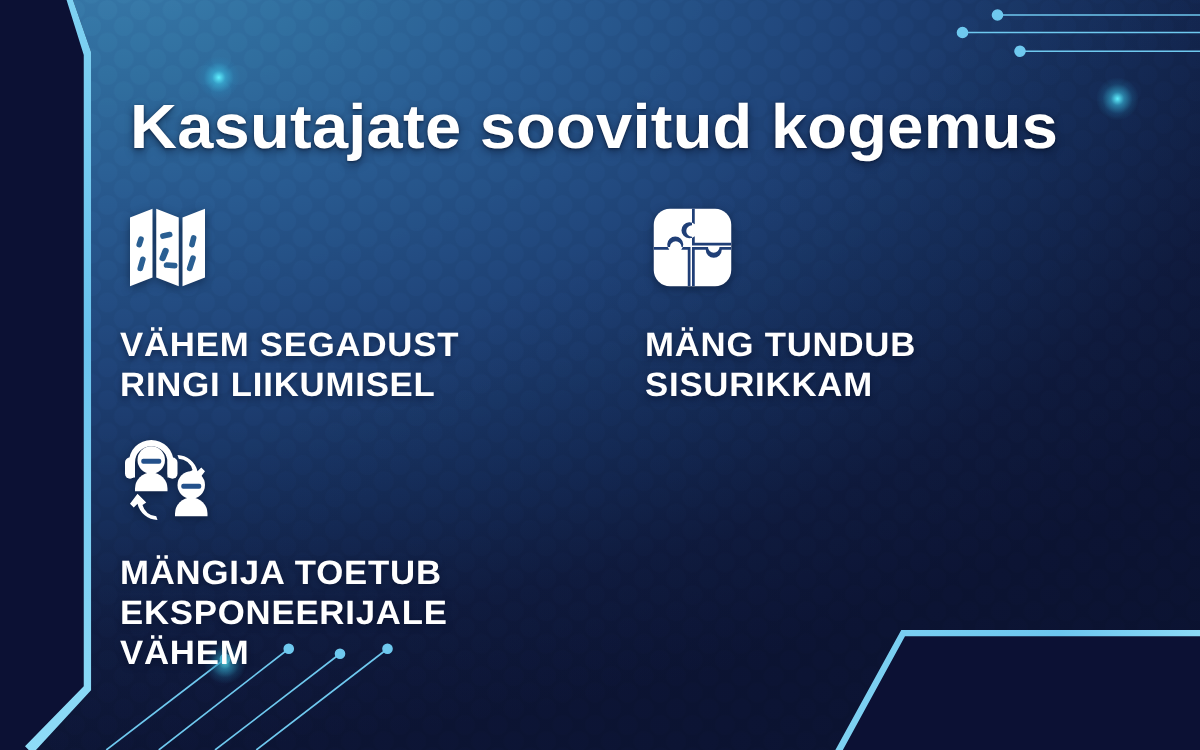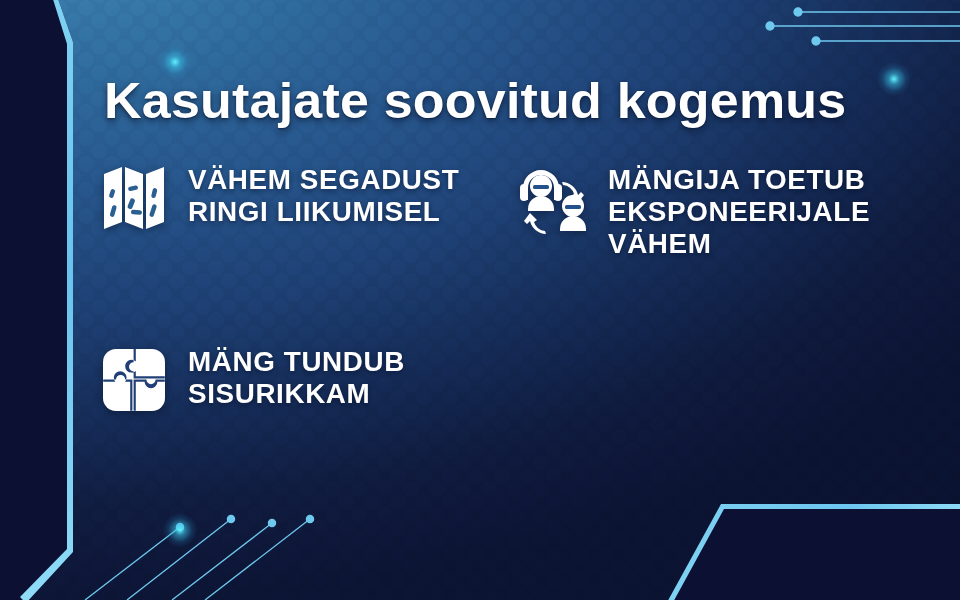--- a/index.html
+++ b/index.html
@@ -121,20 +121,21 @@
     top: 158px;
     width: 816px;
     display: grid;
     grid-template-columns: 420px 396px;
     grid-template-rows: 182px auto;
   }
   .item {
     display: flex;
     align-items: flex-start;
     gap: 16px;
+    flex-direction: column;
   }
   .item-icon {
     flex: 0 0 auto;
     width: 76px;
     height: 80px;
     display: flex;
     align-items: center;
     justify-content: center;
     filter: drop-shadow(0 2px 4px rgba(3,10,30,0.45));
   }
@@ -215,20 +216,35 @@
               <rect x="28" y="36" width="5" height="11" rx="2.2" transform="rotate(22 30 41)"></rect>
               <rect x="30" y="48" width="11" height="4.5" rx="2.2" transform="rotate(4 35 50)"></rect>
               <rect x="51" y="26" width="4.5" height="10" rx="2.2" transform="rotate(14 53 31)"></rect>
               <rect x="50" y="42" width="4.5" height="13" rx="2.2" transform="rotate(18 52 48)"></rect>
             </g>
           </svg>
         </span>
         <div class="item-text">VÄHEM SEGADUST RINGI LIIKUMISEL</div>
       </div>
 
+      <div class="item item-b">
+        <span class="item-icon">
+          <svg width="64" height="64" viewBox="0 0 64 64">
+            <rect x="1" y="1" width="62" height="62" rx="13" fill="#ffffff"></rect>
+            <g fill="#203f77">
+              <path d="M30 1 L30 14 a5.5 5.5 0 1 1 0 9.5 L30 30 L1 30 L1 23.5 a5.5 5.5 0 1 0 0-9.5 L1 1 Z" fill="none"></path>
+              <path d="M31.6 1 v13.2 a4.6 4.6 0 1 0 0 9.2 V30.4 H62.8 v-2.2 H33.8 v-5.2 a6.4 6.4 0 1 1 0-9.6 V1 Z"></path>
+              <path d="M1.2 31.6 H14 a4.6 4.6 0 1 1 9.2 0 H30.4 V62.8 h-2.2 V33.8 h-5.2 a6.4 6.4 0 1 0-9.6 0 H1.2 Z"></path>
+              <path d="M31.6 31.6 H44.4 a4.6 4.6 0 1 0 9.2 0 H62.8 v2.2 H55.4 a6.4 6.4 0 1 1-12.8 0 H33.8 V62.8 h-2.2 Z"></path>
+            </g>
+          </svg>
+        </span>
+        <div class="item-text">MÄNG TUNDUB SISURIKKAM</div>
+      </div>
+
       <div class="item item-a">
         <span class="item-icon">
           <svg width="74" height="72" viewBox="0 0 74 72">
             <g fill="#ffffff">
               <path d="M6 26 a18 18 0 0 1 36 0 v8 a4 4 0 0 1-4 4 h-1 v-12 a13 13 0 0 0-26 0 v12 h-1 a4 4 0 0 1-4-4 Z"></path>
               <rect x="3" y="22" width="8" height="17" rx="4"></rect>
               <rect x="37" y="22" width="8" height="17" rx="4"></rect>
               <path d="M34 40 a8 8 0 0 1 6 7 v2 H8 v-2 a8 8 0 0 1 6-7 Z" opacity="0"></path>
               <circle cx="24" cy="24" r="11"></circle>
               <path d="M11 47 a13 13 0 0 1 26 0 v2 H11 Z"></path>
@@ -237,31 +253,16 @@
               <path d="M43 67 a13 13 0 0 1 26 0 v2 H43 Z"></path>
               <rect x="48" y="43" width="16" height="4" rx="1.6" fill="#24518b"></rect>
               <path d="M45 20 a17 17 0 0 1 16 13 l3-3 3 3 -6 8 -7 -7 3 -2 a12 12 0 0 0-11-9 Z"></path>
               <path d="M29 72 a17 17 0 0 1-16-13 l-3 3 -3 -3 6 -8 7 7 -3 2 a12 12 0 0 0 11 9 Z"></path>
             </g>
           </svg>
         </span>
         <div class="item-text">MÄNGIJA TOETUB EKSPONEERIJALE VÄHEM</div>
       </div>
 
-      <div class="item item-b">
-        <span class="item-icon">
-          <svg width="64" height="64" viewBox="0 0 64 64">
-            <rect x="1" y="1" width="62" height="62" rx="13" fill="#ffffff"></rect>
-            <g fill="#203f77">
-              <path d="M30 1 L30 14 a5.5 5.5 0 1 1 0 9.5 L30 30 L1 30 L1 23.5 a5.5 5.5 0 1 0 0-9.5 L1 1 Z" fill="none"></path>
-              <path d="M31.6 1 v13.2 a4.6 4.6 0 1 0 0 9.2 V30.4 H62.8 v-2.2 H33.8 v-5.2 a6.4 6.4 0 1 1 0-9.6 V1 Z"></path>
-              <path d="M1.2 31.6 H14 a4.6 4.6 0 1 1 9.2 0 H30.4 V62.8 h-2.2 V33.8 h-5.2 a6.4 6.4 0 1 0-9.6 0 H1.2 Z"></path>
-              <path d="M31.6 31.6 H44.4 a4.6 4.6 0 1 0 9.2 0 H62.8 v2.2 H55.4 a6.4 6.4 0 1 1-12.8 0 H33.8 V62.8 h-2.2 Z"></path>
-            </g>
-          </svg>
-        </span>
-        <div class="item-text">MÄNG TUNDUB SISURIKKAM</div>
-      </div>
-
 
     </div>
   </div>
 </div>
 
 </body></html>

